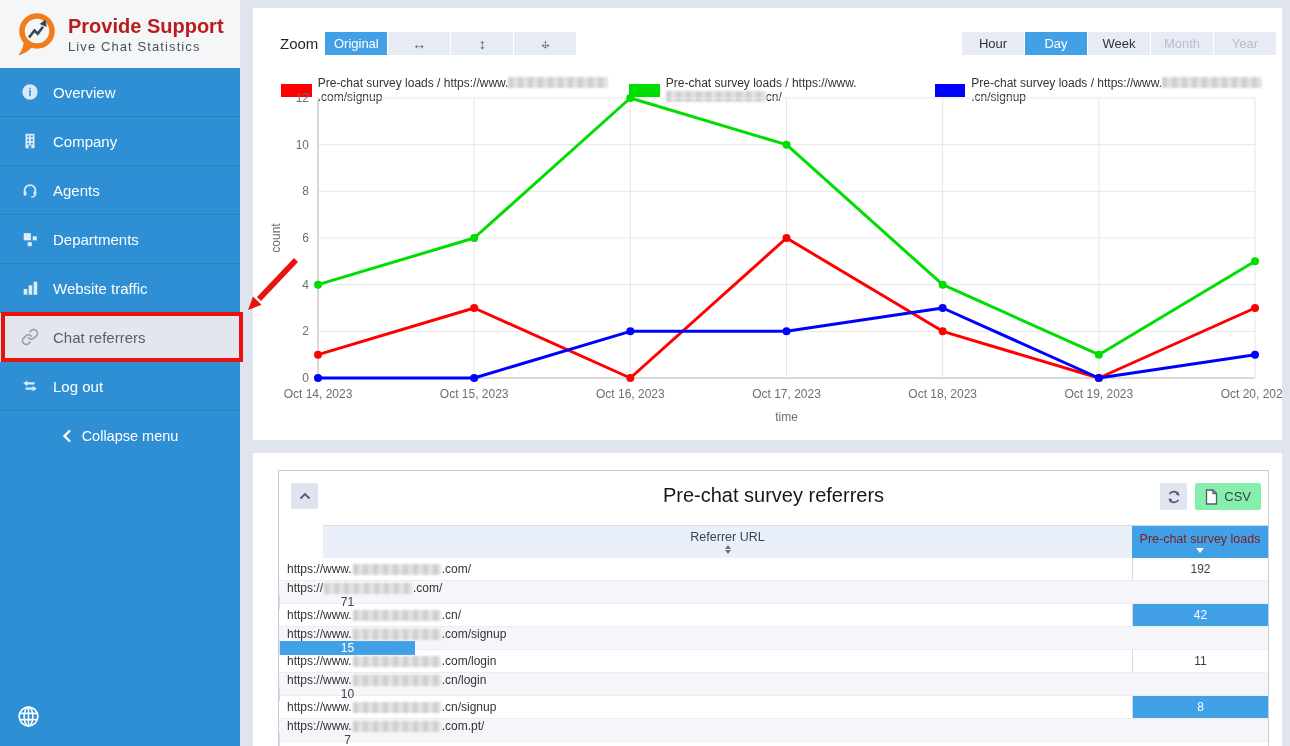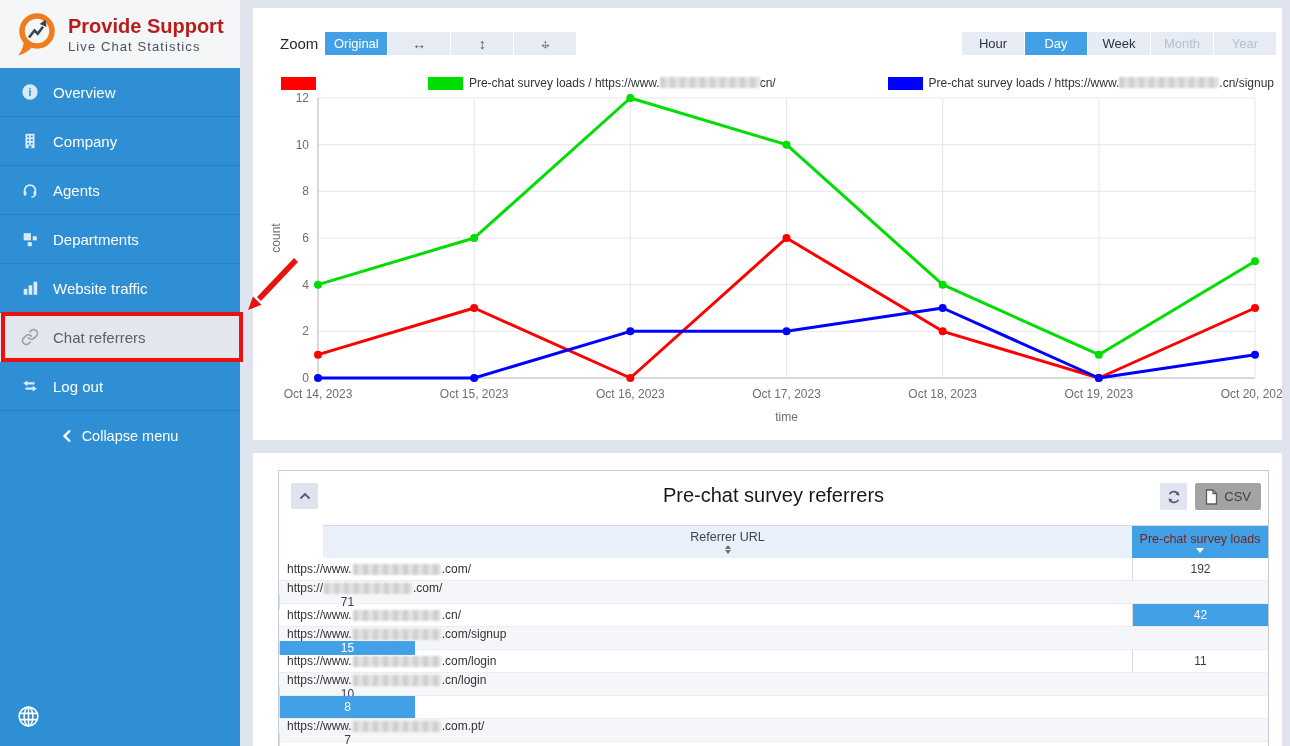--- a/index.html
+++ b/index.html
@@ -48,21 +48,21 @@
   
   .table-panel { position:absolute; left:13px; top:453px; width:1029px; height:293px; background:#fff; overflow:hidden; }
   .table-card { position:absolute; left:25px; top:17px; width:991px; height:420px; border:1px solid #c6cbd8; background:#fff; }
   .card-header { position:relative; height:54px; }
   .collapse-btn { position:absolute; left:12px; top:12px; width:27px; height:26px; background:#dfe3f0; border:none; border-radius:2px;
     display:flex; align-items:center; justify-content:center; cursor:pointer; }
   .card-title { position:absolute; left:0; right:0; top:13px; text-align:center; font-size:20px; font-weight:normal; color:#15191e; }
   .header-actions { position:absolute; right:7px; top:12px; display:flex; gap:8px; align-items:center; }
   .icon-btn { width:27px; height:27px; background:#e1e5f1; border:none; border-radius:2px;
     display:flex; align-items:center; justify-content:center; cursor:pointer; }
-  .csv-btn { height:27px; padding:0 10px; background:#a3a3a3; border:none; border-radius:2px;
+  .csv-btn { height:27px; padding:0 10px; background:#86efac; border:none; border-radius:2px;
     display:flex; align-items:center; gap:6px; font-size:13px; color:#3a4250; cursor:pointer; }
   .t-header { display:flex; height:33px; border-top:1px solid #d5dae4;margin-left:44px; }
   .th-url { flex:1; background:#eaf0f9; display:flex; flex-direction:column; align-items:center; justify-content:center;
     gap:1px; font-size:12.5px; color:#3d4450; cursor:pointer; }
   .th-val { width:136px; background:#42a0e6; color:#7f1d1d; display:flex; flex-direction:column; align-items:center;
     justify-content:center; gap:2px; font-size:12.5px; cursor:pointer; }
   .sort-both { display:flex; flex-direction:column; gap:1px; }
   .tri-up { width:0; height:0; border-left:3.5px solid transparent; border-right:3.5px solid transparent; border-bottom:4.5px solid #6a7076; }
   .tri-down { width:0; height:0; border-left:3.5px solid transparent; border-right:3.5px solid transparent; border-top:4.5px solid #6a7076; }
   .tri-down-white { width:0; height:0; border-left:4px solid transparent; border-right:4px solid transparent; border-top:5px solid #fff; }
@@ -211,20 +211,21 @@
       <div class="period-buttons btn-group" id="periodButtons">
           <button class="gbtn">Hour</button>
           <button class="gbtn active">Day</button>
           <button class="gbtn">Week</button>
           <button class="gbtn disabled">Month</button>
           <button class="gbtn disabled">Year</button>
         </div>
       <div class="legend-row" id="legendRow">
           <div class="legend-item">
             <span class="swatch" style="background: rgb(255, 0, 0);"></span>
+            <span>Pre-chat survey loads / https://www.<span class="redacted lg"></span>.com/signup</span>
           </div>
           <div class="legend-item">
             <span class="swatch" style="background: rgb(0, 221, 0);"></span>
             <span>Pre-chat survey loads / https://www.<span class="redacted lg"></span>cn/</span>
           </div>
           <div class="legend-item">
             <span class="swatch" style="background: rgb(0, 0, 255);"></span>
             <span>Pre-chat survey loads / https://www.<span class="redacted lg"></span>.cn/signup</span>
           </div>
         </div>
@@ -345,20 +346,21 @@
             </div>
             <div class="t-row">
               <div class="url-cell">https://www.<span class="redacted cell"></span>.com/login</div>
               <div class="val-cell">11</div>
             </div>
             <div class="t-row even">
               <div class="url-cell">https://www.<span class="redacted cell"></span>.cn/login</div>
               <div class="val-cell">10</div>
             </div>
             <div class="t-row">
+              <div class="url-cell">https://www.<span class="redacted cell"></span>.cn/signup</div>
               <div class="val-cell hl">8</div>
             </div>
             <div class="t-row even">
               <div class="url-cell">https://www.<span class="redacted cell"></span>.com.pt/</div>
               <div class="val-cell">7</div>
             </div>
           </div>
       </div>
     </section>
 

